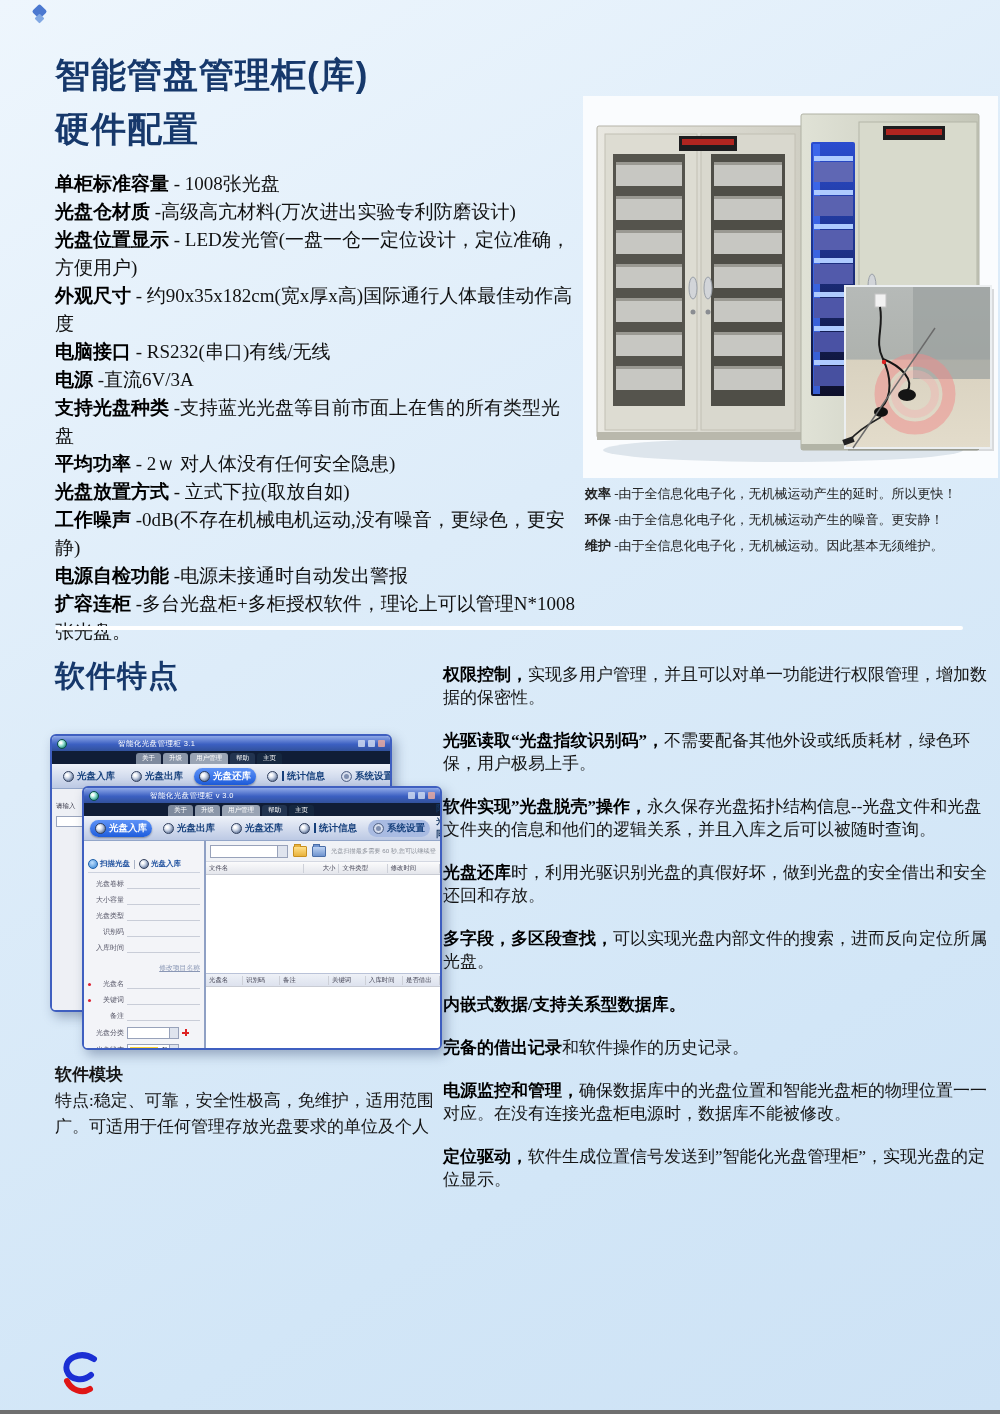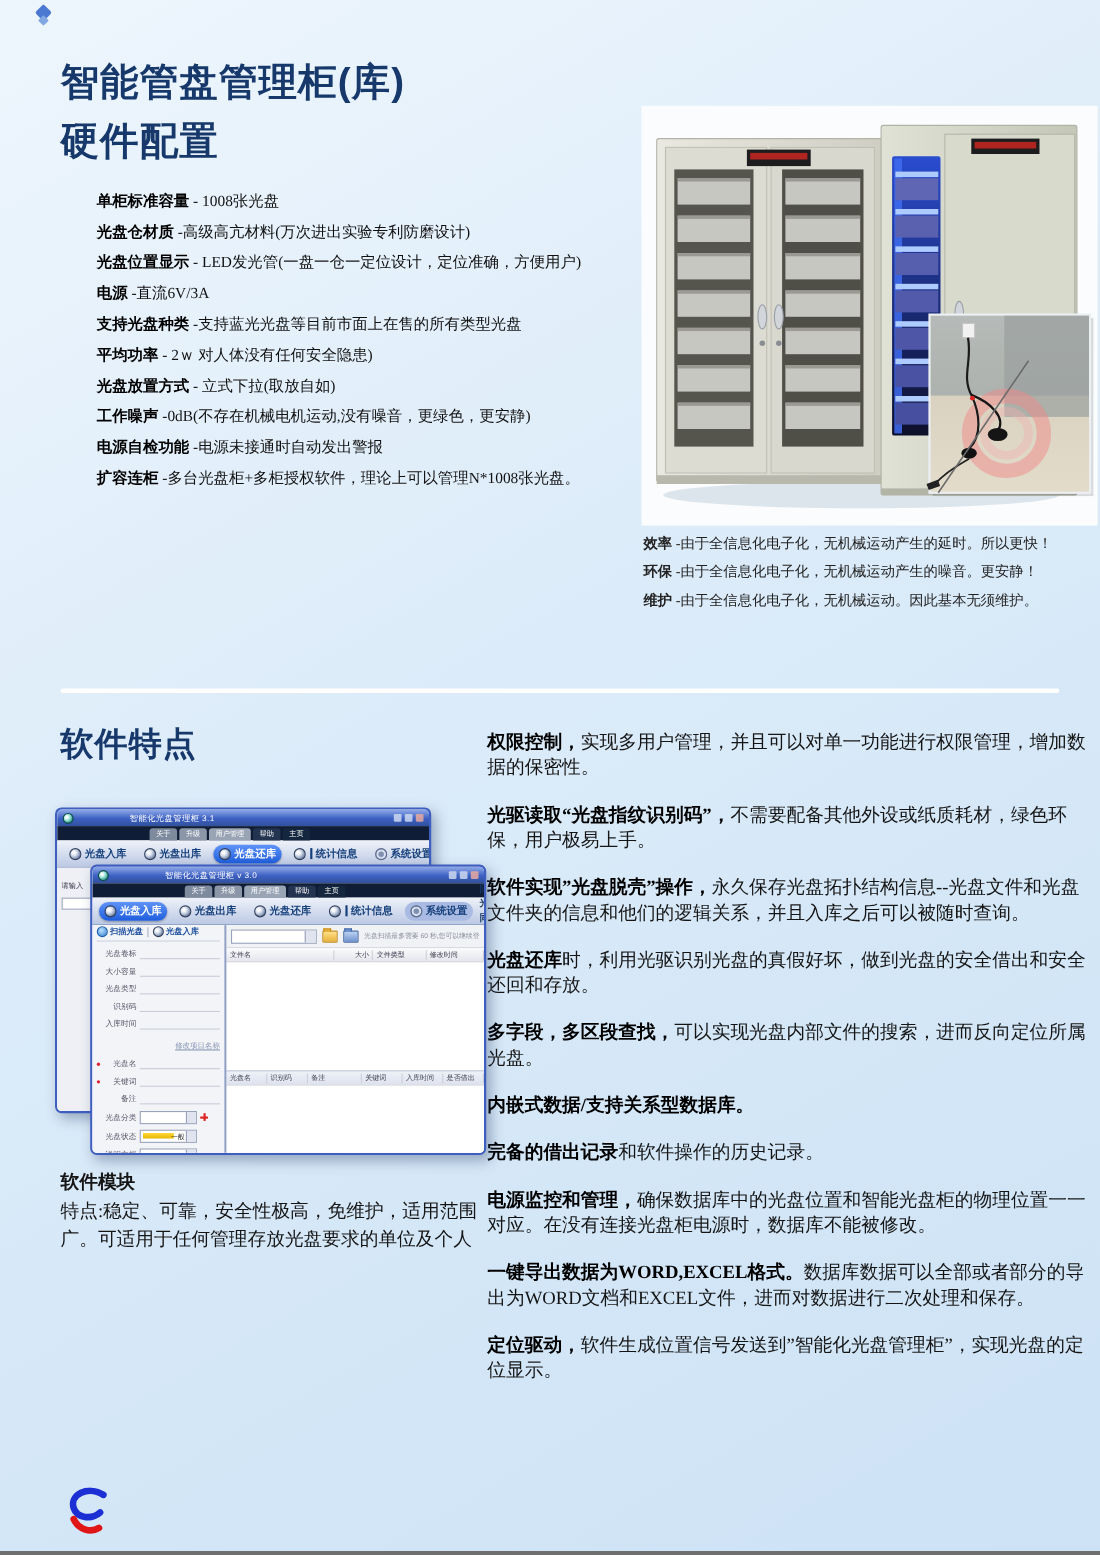--- a/index.html
+++ b/index.html
@@ -12,21 +12,21 @@
   .corner-mark{left:34px;top:6px;width:11px;height:11px;background:#2f63c9;transform:rotate(45deg);opacity:.85;border-radius:2px;}
   .corner-mark:after{content:"";position:absolute;left:7px;top:7px;width:7px;height:7px;background:#6f9bdf;border-radius:1px;}
 
   
   .hw-title{left:55px;top:48px;font-family:"Liberation Sans",sans-serif;font-weight:bold;
             font-size:35px;line-height:54px;color:#16386b;letter-spacing:1px;}
   .sw-title{left:55px;top:656px;font-family:"Liberation Sans",sans-serif;font-weight:bold;
             font-size:30px;color:#16386b;letter-spacing:1px;}
 
   
-  .spec-list{left:55px;top:170px;width:520px;font-size:14px;line-height:28px;margin-left:33px;}
+  .spec-list{left:55px;top:170px;width:520px;font-size:19px;line-height:28px;}
   .spec-list p{margin:0;}
   .spec-list b{font-weight:bold;color:#000;}
 
   
   .cabinet-visual{left:583px;top:96px;width:415px;height:382px;}
 
   
   .captions{left:585px;top:481px;width:400px;font-size:13px;line-height:26px;color:#222;}
   .captions p{margin:0;white-space:nowrap;}
   .captions b{font-weight:bold;}
@@ -88,21 +88,21 @@
          border-bottom:1px solid #c8cbd2;font-size:6.3px;color:#445;padding-left:88px;font-weight:normal;}
   .bcols span{flex:1;border-left:1px solid #cfd2d9;padding-left:3px;white-space:nowrap;overflow:hidden;}
   .bcols span:first-child{border-left:none;}
   .bleft{position:absolute;left:0;top:0;bottom:0;width:86px;background:#eef0f5;border-right:1px solid #c8cbd2;padding:5px 4px;}
   .blabel{font-size:6.5px;color:#334;}
   .binput{display:block;width:68px;height:9px;background:#fff;border:1px solid #9aa5bd;margin-top:4px;}
   .blist{position:absolute;left:87px;top:13px;right:0;bottom:0;background:#fff;}
 
   
   .fbody{display:flex;height:208px;background:#fff;}
-  .lpanel{width:112px;flex:0 0 auto;background:#f3f4f8;border-right:2px solid #8fa0c4;padding:0 4px;font-size:7px;color:#445;}
+  .lpanel{width:112px;flex:0 0 auto;background:#f3f4f8;border-right:2px solid #8fa0c4;padding:17px 4px;font-size:7px;color:#445;}
   .lp-head{display:flex;align-items:center;gap:4px;color:#1d4f9e;font-weight:bold;font-size:7.5px;
            border-bottom:1px solid #cdd2de;padding-bottom:2px;height:12px;}
   .globe-ic{width:8px;height:8px;border-radius:50%;background:radial-gradient(circle at 40% 35%,#bfe0ff,#2f7fd0);border:1px solid #1d5fa8;flex:0 0 auto;}
   .disc-ic.small{width:8px;height:8px;}
   .vsep{width:1px;height:9px;background:#aab3c6;}
   .frow{display:flex;align-items:flex-end;gap:3px;margin-top:6px;height:10px;}
   .flabel{width:36px;text-align:right;color:#556;white-space:nowrap;}
   .fline{flex:1;border-bottom:1px solid #c9cdd8;height:9px;}
   .editlink{text-align:right;color:#8a97b5;text-decoration:underline;font-size:6.8px;margin-top:10px;}
   .reqdot{width:3px;height:3px;background:#d23;border-radius:50%;margin-bottom:3px;flex:0 0 auto;}
@@ -141,20 +141,22 @@
 
 <h1 class="abs hw-title" style="margin:0;">
   <span>智能管盘管理柜(库)</span><br>
   <span>硬件配置</span>
 </h1>
 
 <div class="abs spec-list">
   <p><b>单柜标准容量</b><span> - 1008张光盘</span></p>
   <p><b>光盘仓材质</b><span> -高级高亢材料(万次进出实验专利防磨设计)</span></p>
   <p><b>光盘位置显示</b><span> - LED发光管(一盘一仓一定位设计，定位准确，方便用户)</span></p>
+  <p><b>外观尺寸</b><span> - 约90x35x182cm(宽x厚x高)国际通行人体最佳动作高度</span></p>
+  <p><b>电脑接口</b><span> - RS232(串口)有线/无线</span></p>
   <p><b>电源</b><span> -直流6V/3A</span></p>
   <p><b>支持光盘种类</b><span> -支持蓝光光盘等目前市面上在售的所有类型光盘</span></p>
   <p><b>平均功率</b><span> - 2ｗ 对人体没有任何安全隐患)</span></p>
   <p><b>光盘放置方式</b><span> - 立式下拉(取放自如)</span></p>
   <p><b>工作噪声</b><span> -0dB(不存在机械电机运动,没有噪音，更绿色，更安静)</span></p>
   <p><b>电源自检功能</b><span> -电源未接通时自动发出警报</span></p>
   <p><b>扩容连柜</b><span> -多台光盘柜+多柜授权软件，理论上可以管理N*1008张光盘。</span></p>
 </div>
 
 <div class="abs cabinet-visual">
@@ -288,21 +290,20 @@
 
 <div class="abs right-col">
   <p><b>权限控制，</b><span>实现多用户管理，并且可以对单一功能进行权限管理，增加数据的保密性。</span></p>
   <p><b>光驱读取“光盘指纹识别码”，</b><span>不需要配备其他外设或纸质耗材，绿色环保，用户极易上手。</span></p>
   <p><b>软件实现”光盘脱壳”操作，</b><span>永久保存光盘拓扑结构信息--光盘文件和光盘文件夹的信息和他们的逻辑关系，并且入库之后可以被随时查询。</span></p>
   <p><b>光盘还库</b><span>时，利用光驱识别光盘的真假好坏，做到光盘的安全借出和安全还回和存放。</span></p>
   <p><b>多字段，多区段查找，</b><span>可以实现光盘内部文件的搜索，进而反向定位所属光盘。</span></p>
   <p><b>内嵌式数据/支持关系型数据库。</b><span></span></p>
   <p><b>完备的借出记录</b><span>和软件操作的历史记录。</span></p>
   <p><b>电源监控和管理，</b><span>确保数据库中的光盘位置和智能光盘柜的物理位置一一对应。在没有连接光盘柜电源时，数据库不能被修改。</span></p>
-  <p><b>一键导出数据为WORD,EXCEL格式。</b><span>数据库数据可以全部或者部分的导出为WORD文档和EXCEL文件，进而对数据进行二次处理和保存。</span></p>
   <p><b>定位驱动，</b><span>软件生成位置信号发送到”智能化光盘管理柜”，实现光盘的定位显示。</span></p>
 </div>
 
 <div class="abs screens">
 
   <div class="win win-back">
     <div class="tbar">
       <span class="tbar-disc"></span>
       <span class="tbar-title">智能化光盘管理柜 3.1</span>
       <span class="tbar-ctrls">

